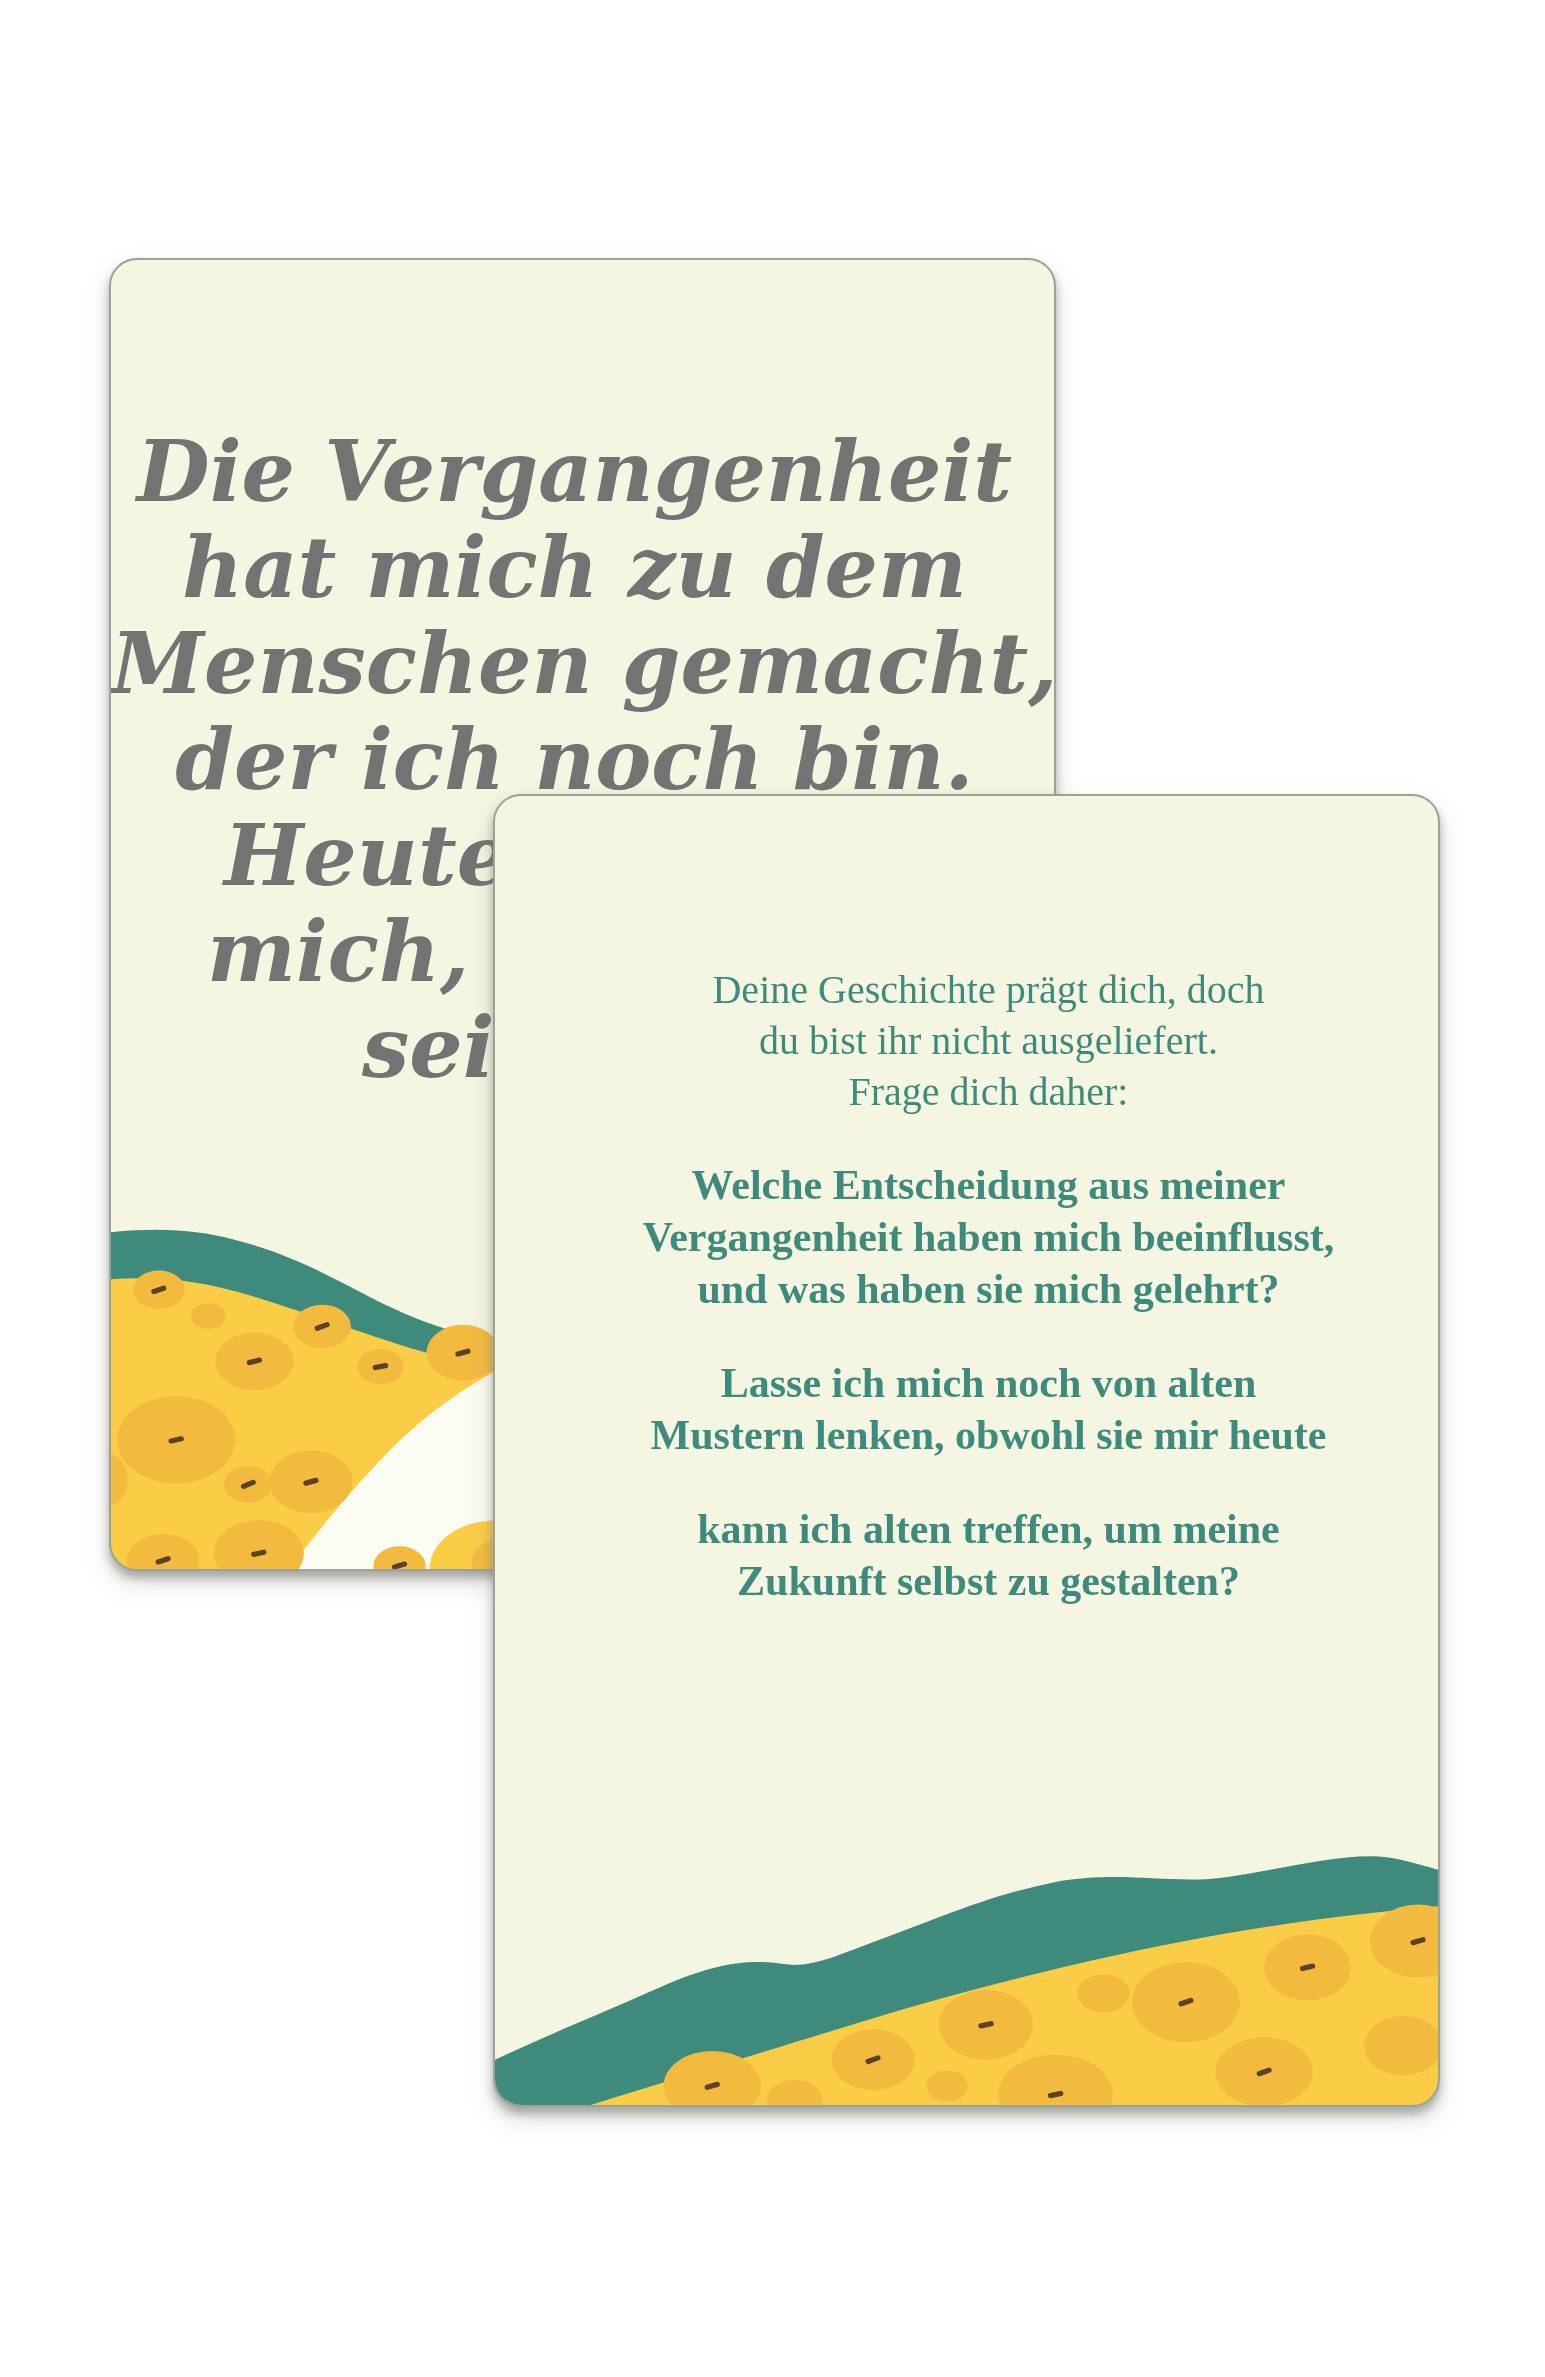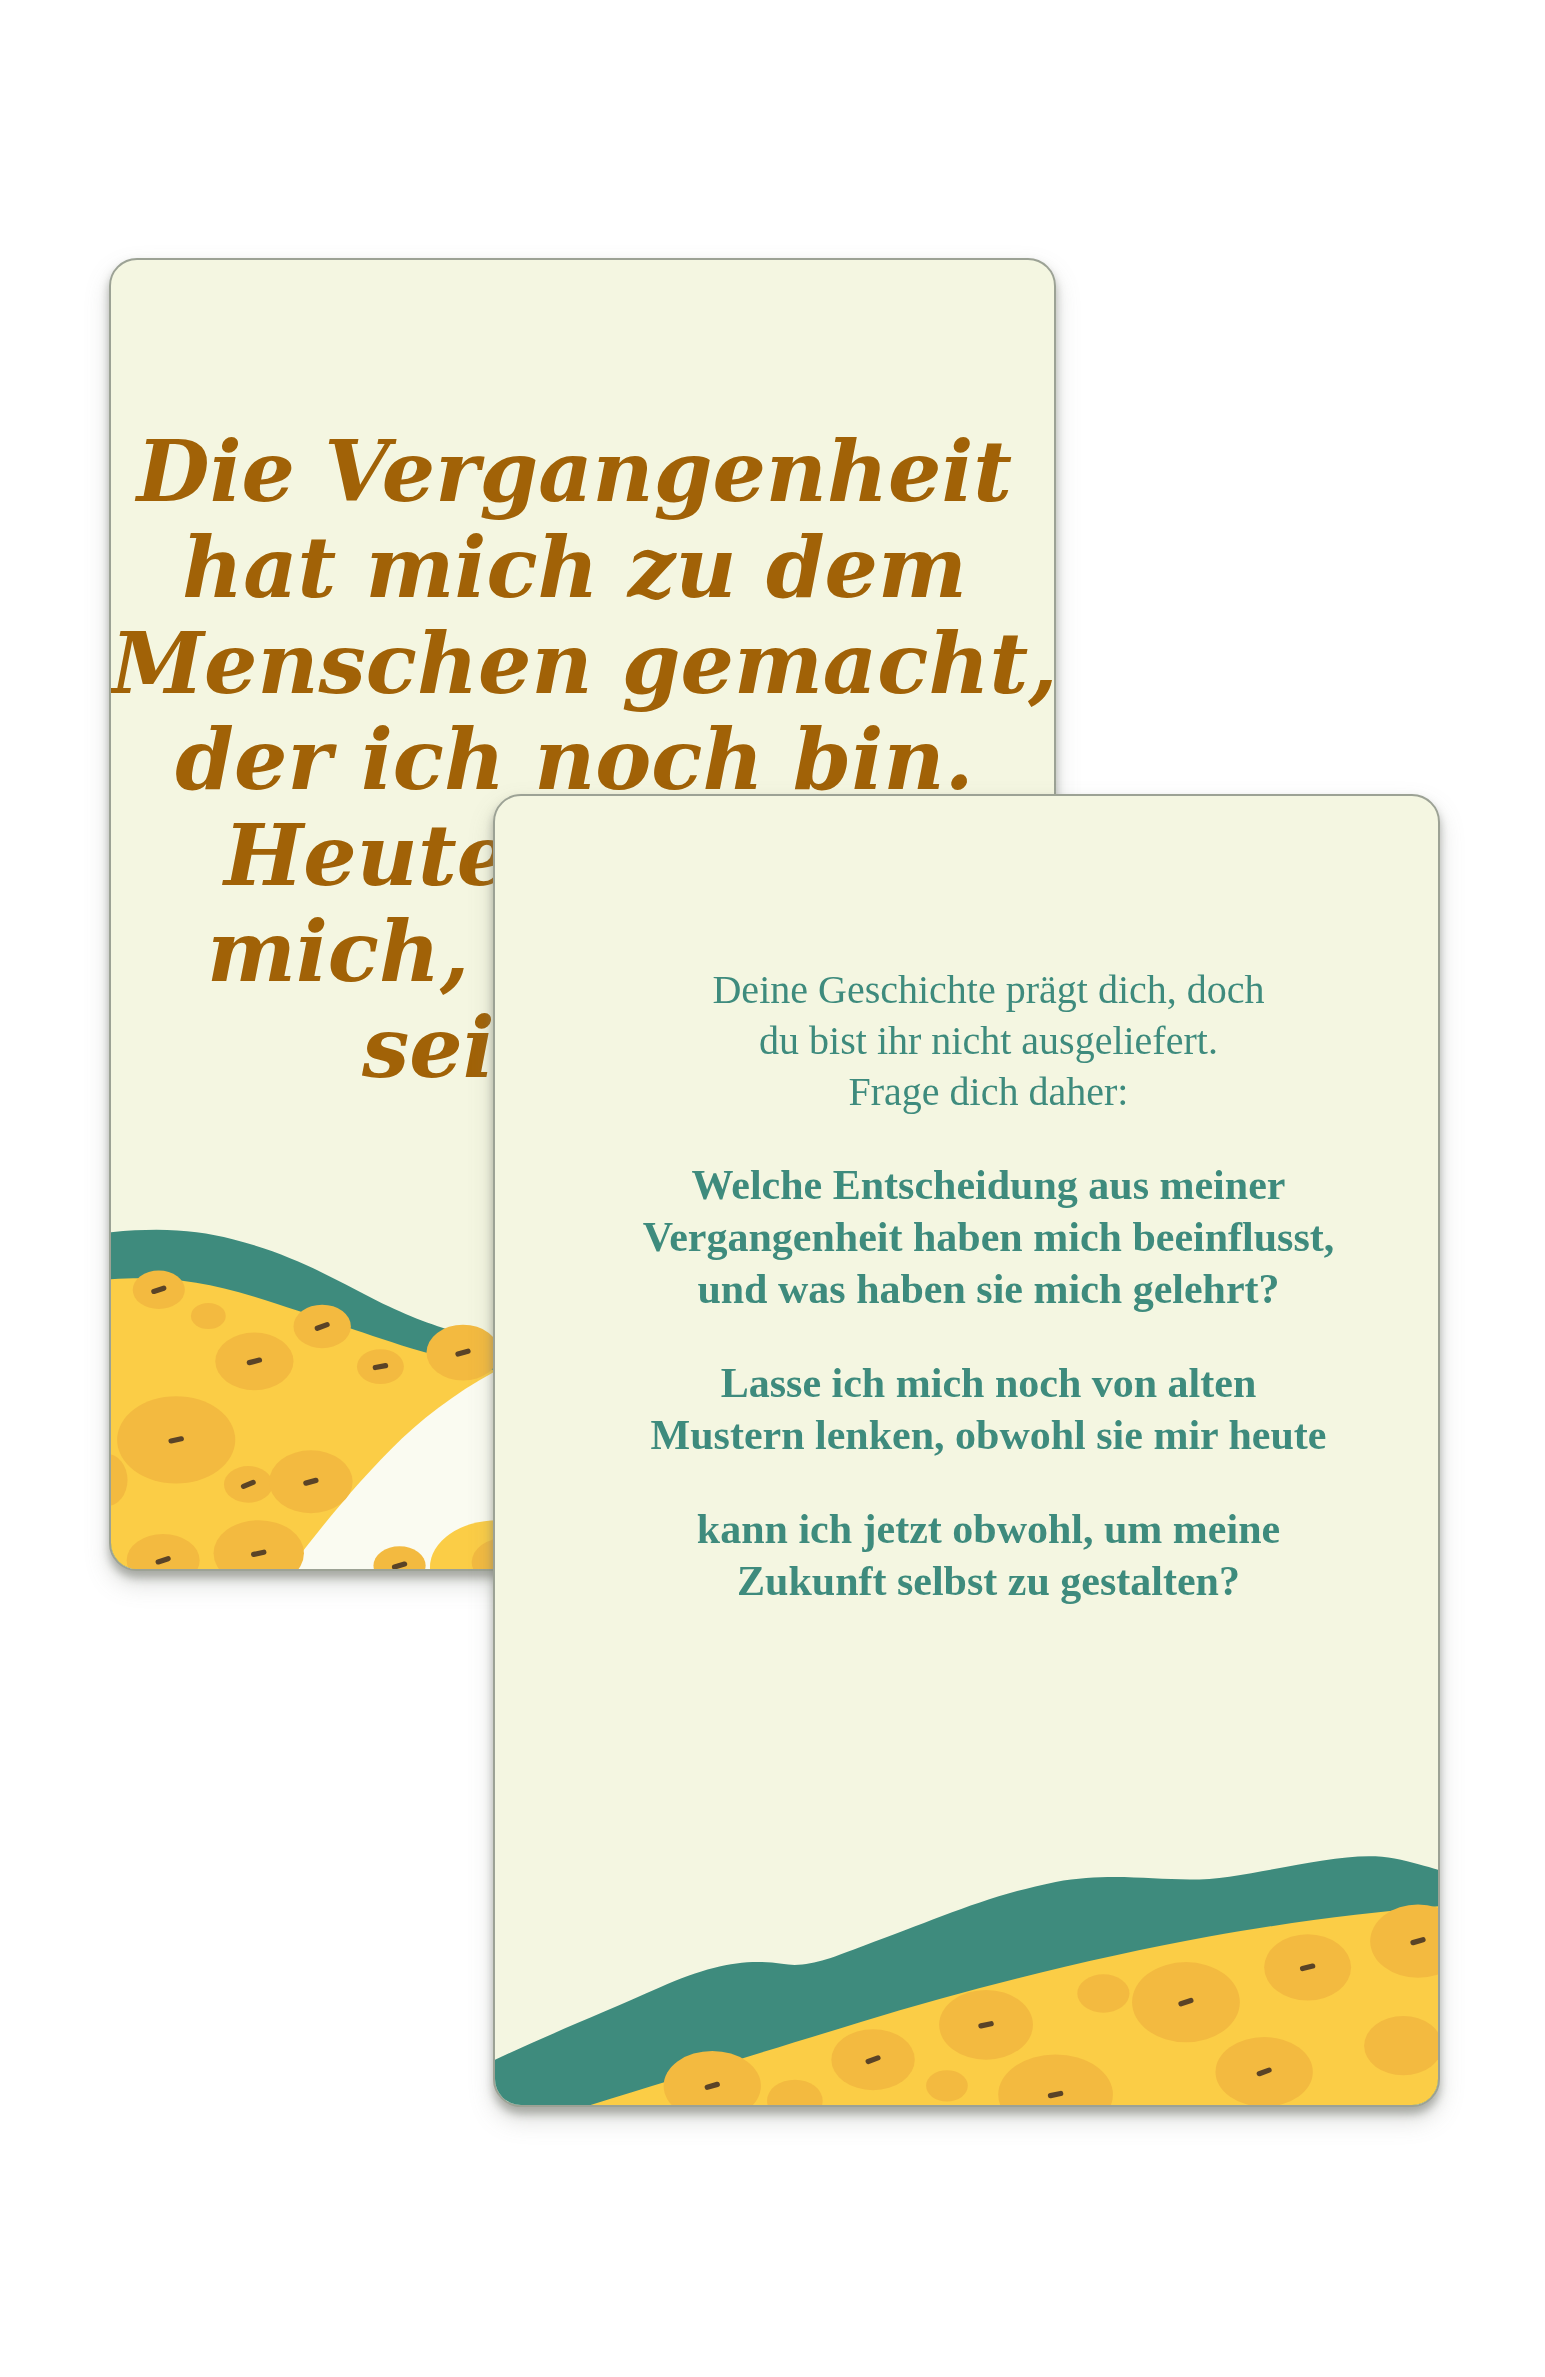--- a/index.html
+++ b/index.html
@@ -7,21 +7,21 @@
         font-family:"Liberation Serif", serif;}
   .card{position:absolute;width:947px;height:1313px;background:#F4F6E1;
         border:2.6px solid #9CA295;border-radius:28px;box-sizing:border-box;overflow:hidden;
         box-shadow:0 6.1px 8.7px rgba(120,124,114,0.55), 0 12.2px 23px rgba(120,124,114,0.25);}
   .back-card{left:109px;top:258px;z-index:1;}
   .front-card{left:493px;top:794px;z-index:2;}
 
   
   .quote{position:absolute;left:0;right:16px;top:164px;z-index:3;
          font-family:"DejaVu Serif", serif;font-style:italic;font-weight:700;
-         font-size:84px;line-height:96px;color:#a16207;white-space:nowrap;}
+         font-size:84px;line-height:96px;color:#737373;white-space:nowrap;}
   .qline{text-align:center;}
   .qfrag{text-align:left;}
   .qfrag1{padding-left:113px;}
   .qfrag2{padding-left:96px;}
   .qfrag3{padding-left:251px;}
 
   
   .content{position:absolute;left:0;right:0;top:168px;z-index:3;text-align:center;
            color:#3E8B7D;}
   .intro{margin:0;font-weight:400;font-size:40px;line-height:51px;}
@@ -94,21 +94,21 @@
       <p class="question">
         <span class="tline">Welche Entscheidung aus meiner</span>
         <span class="tline">Vergangenheit haben mich beeinflusst,</span>
         <span class="tline">und was haben sie mich gelehrt?</span>
       </p>
       <p class="question">
         <span class="tline">Lasse ich mich noch von alten</span>
         <span class="tline">Mustern lenken, obwohl sie mir heute</span>
       </p>
       <p class="question">
-        <span class="tline">kann ich jetzt obwohl, um meine</span>
+        <span class="tline">kann ich alten treffen, um meine</span>
         <span class="tline">Zukunft selbst zu gestalten?</span>
       </p>
     </div>
 
     <svg class="illus" height="366" viewBox="0 0 1085 420" preserveAspectRatio="none">
       <path d="M0,368 C60,340 120,316 190,285 C250,258 290,252 330,258 C360,263 385,252 425,237 C505,208 565,180 645,164 C725,150 780,168 845,158 C925,146 985,128 1035,137 C1055,141 1072,146 1085,150 L1085,420 L0,420 Z" fill="#3E8B7D"></path>
       <path d="M110,420 C200,392 300,362 420,325 C560,282 700,249 820,227 C920,209 1000,200 1085,192 L1085,420 Z" fill="#FBCD46"></path>
       <g>
         <ellipse cx="250" cy="398" rx="56" ry="40" fill="#F3BA40"></ellipse>
         <ellipse cx="435" cy="368" rx="48" ry="35" fill="#F3BA40"></ellipse>

